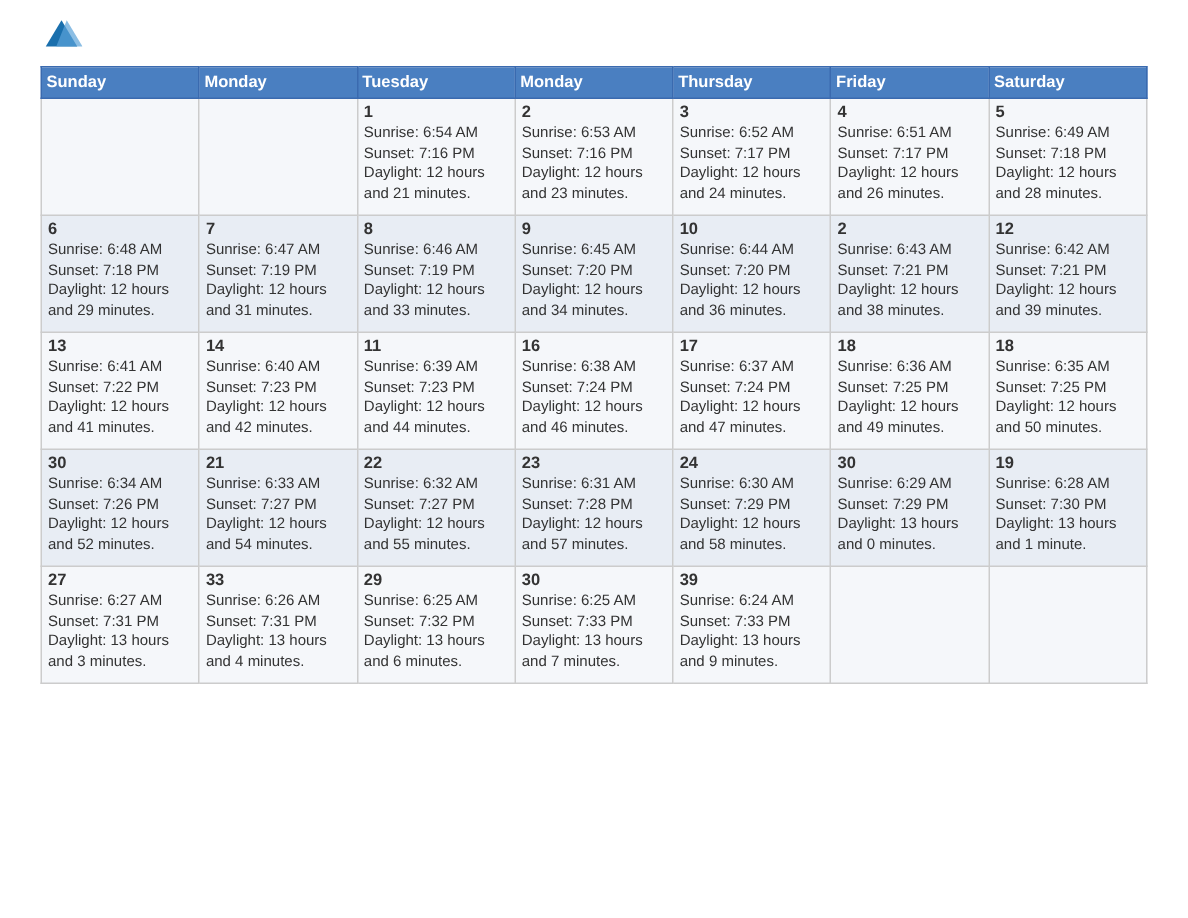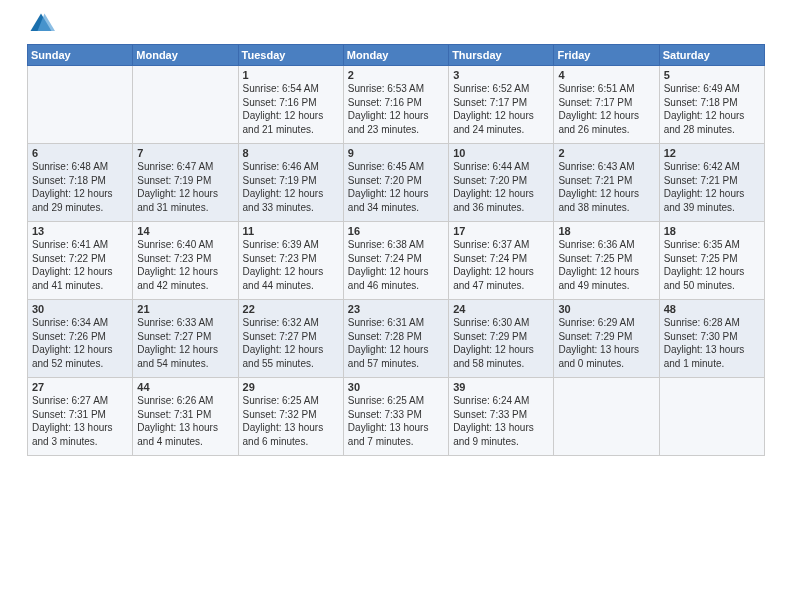--- a/index.html
+++ b/index.html
@@ -294,35 +294,35 @@
             Sunrise: 6:30 AM<br>Sunset: 7:29 PM<br>Daylight: 12 hours and 58 minutes.
           </div>
         </td>
           <td>
           <span class="day-num">30</span>
           <div class="cell-text">
             Sunrise: 6:29 AM<br>Sunset: 7:29 PM<br>Daylight: 13 hours and 0 minutes.
           </div>
         </td>
           <td>
-          <span class="day-num">48</span>
+          <span class="day-num">19</span>
           <div class="cell-text">
             Sunrise: 6:28 AM<br>Sunset: 7:30 PM<br>Daylight: 13 hours and 1 minute.
           </div>
         </td>
         </tr>
         <tr>
           <td>
           <span class="day-num">27</span>
           <div class="cell-text">
             Sunrise: 6:27 AM<br>Sunset: 7:31 PM<br>Daylight: 13 hours and 3 minutes.
           </div>
         </td>
           <td>
-          <span class="day-num">44</span>
+          <span class="day-num">33</span>
           <div class="cell-text">
             Sunrise: 6:26 AM<br>Sunset: 7:31 PM<br>Daylight: 13 hours and 4 minutes.
           </div>
         </td>
           <td>
           <span class="day-num">29</span>
           <div class="cell-text">
             Sunrise: 6:25 AM<br>Sunset: 7:32 PM<br>Daylight: 13 hours and 6 minutes.
           </div>
         </td>

